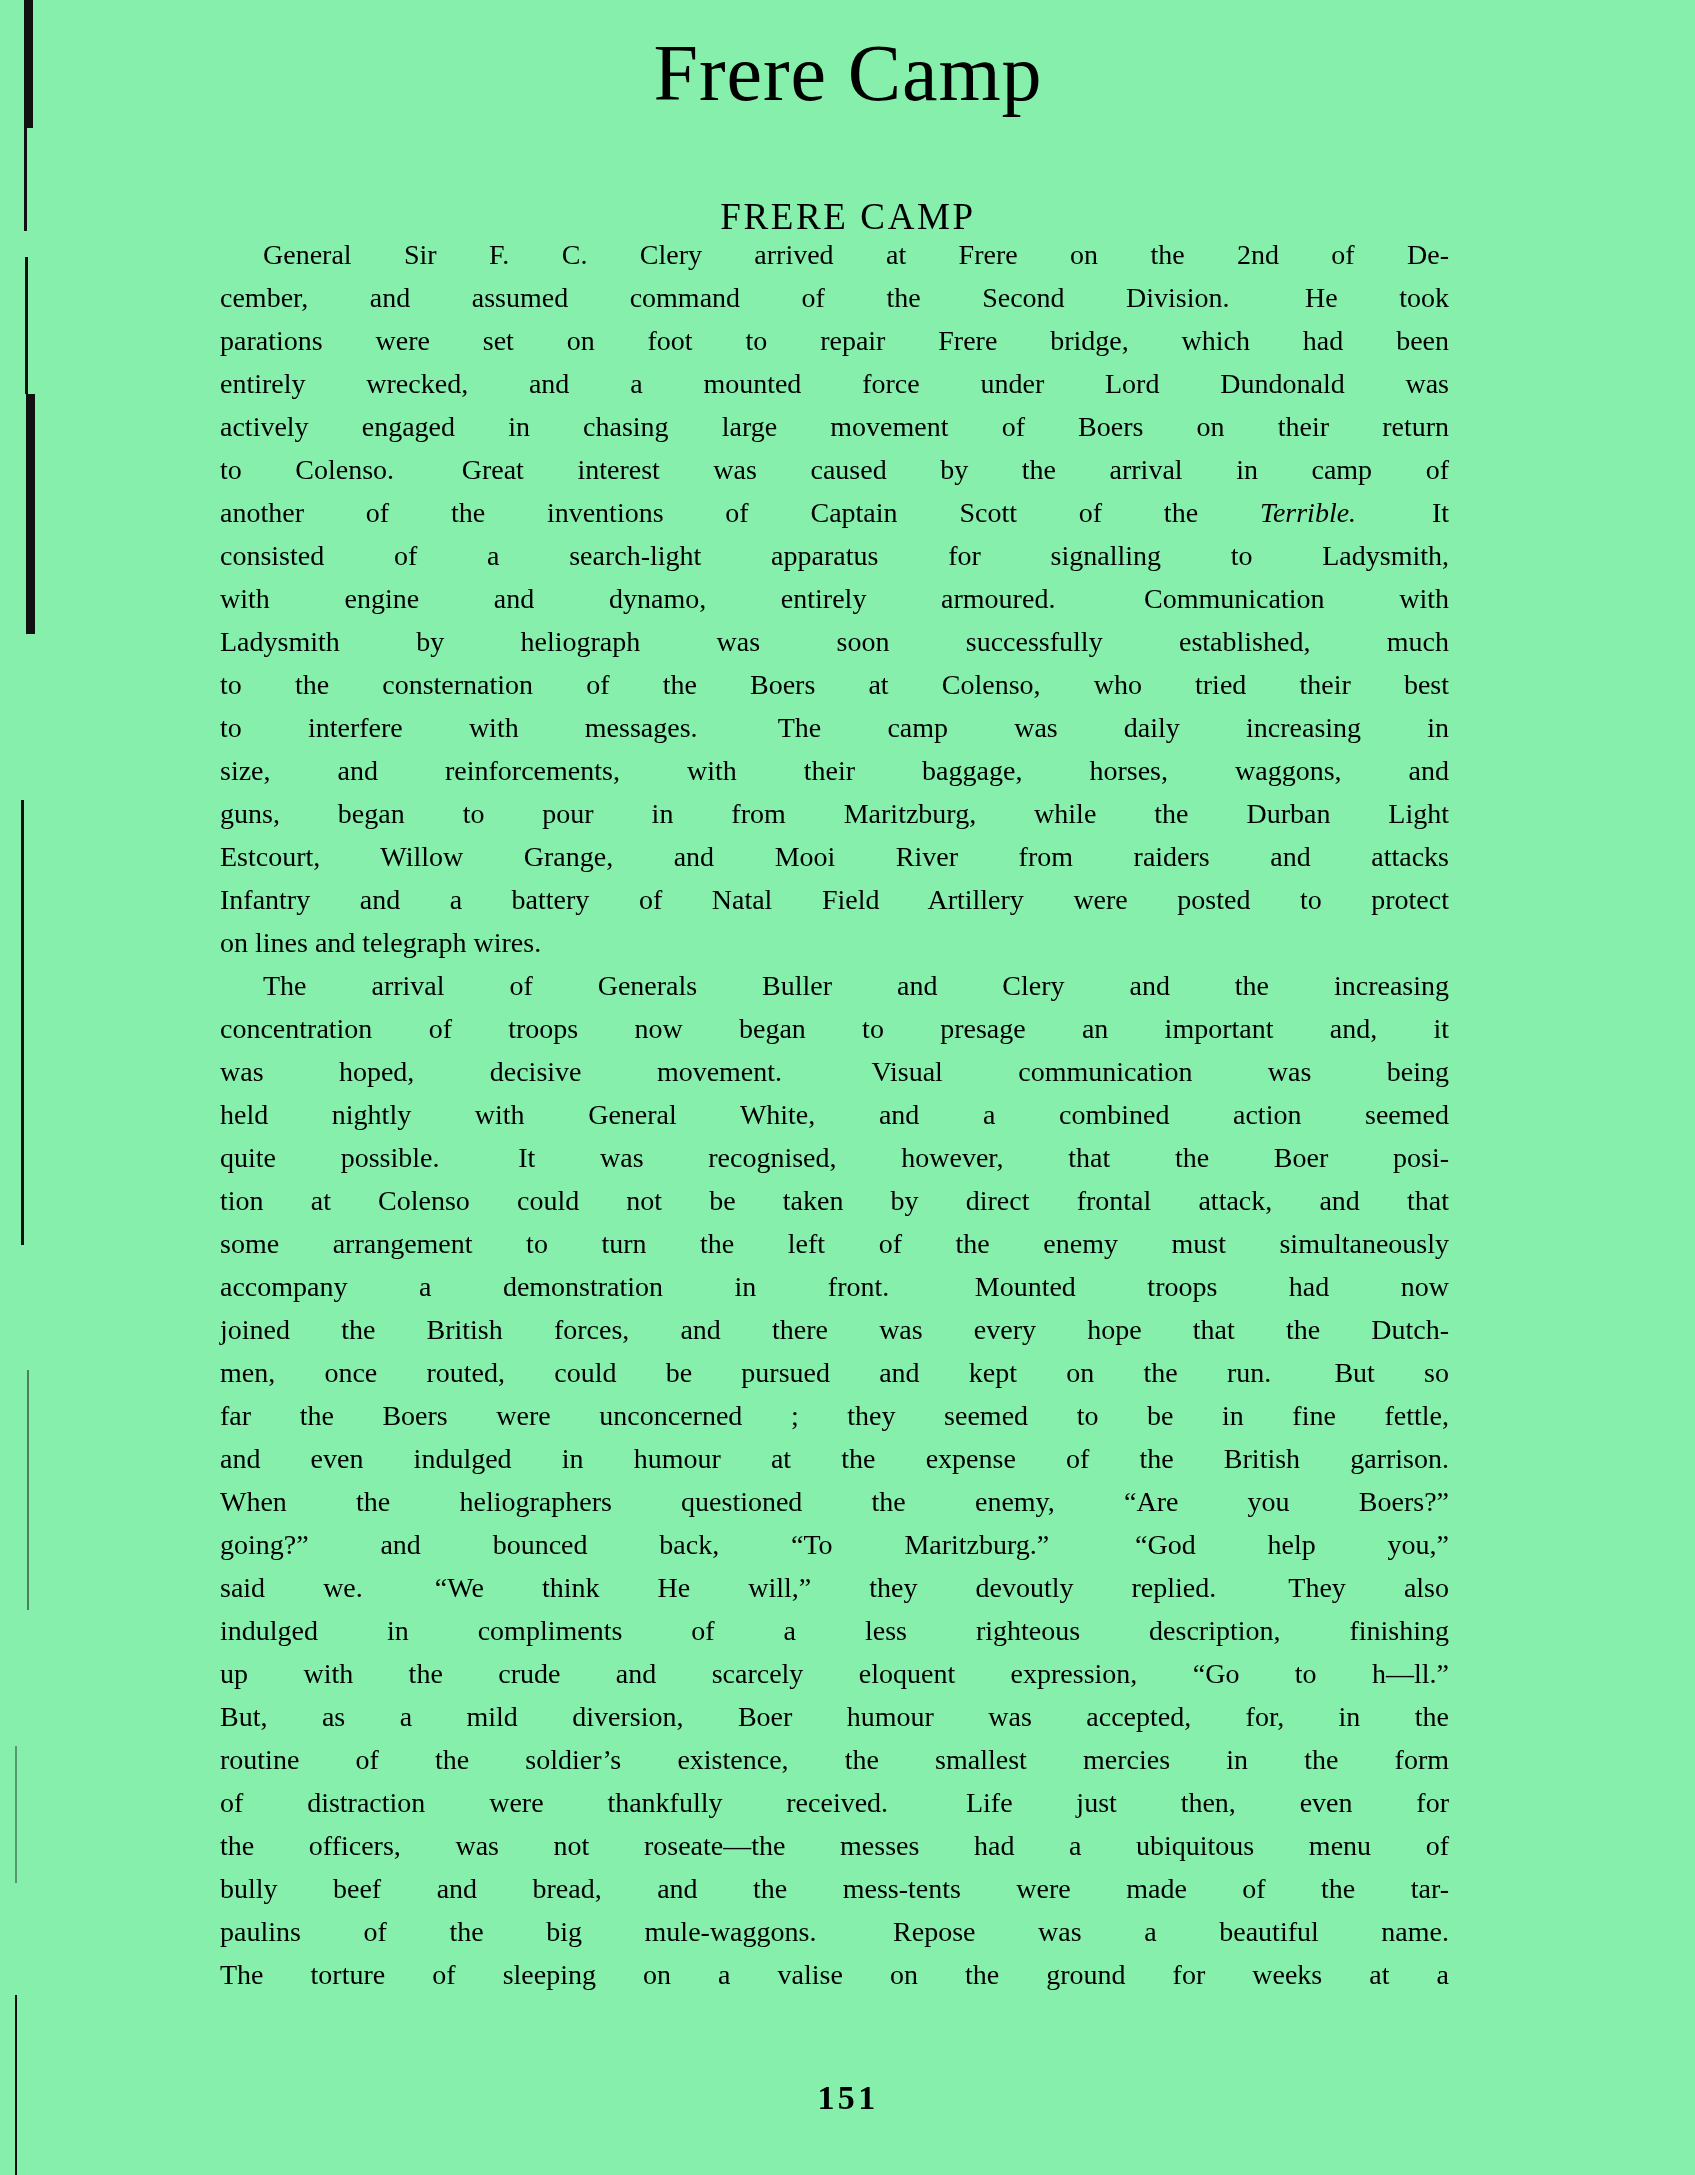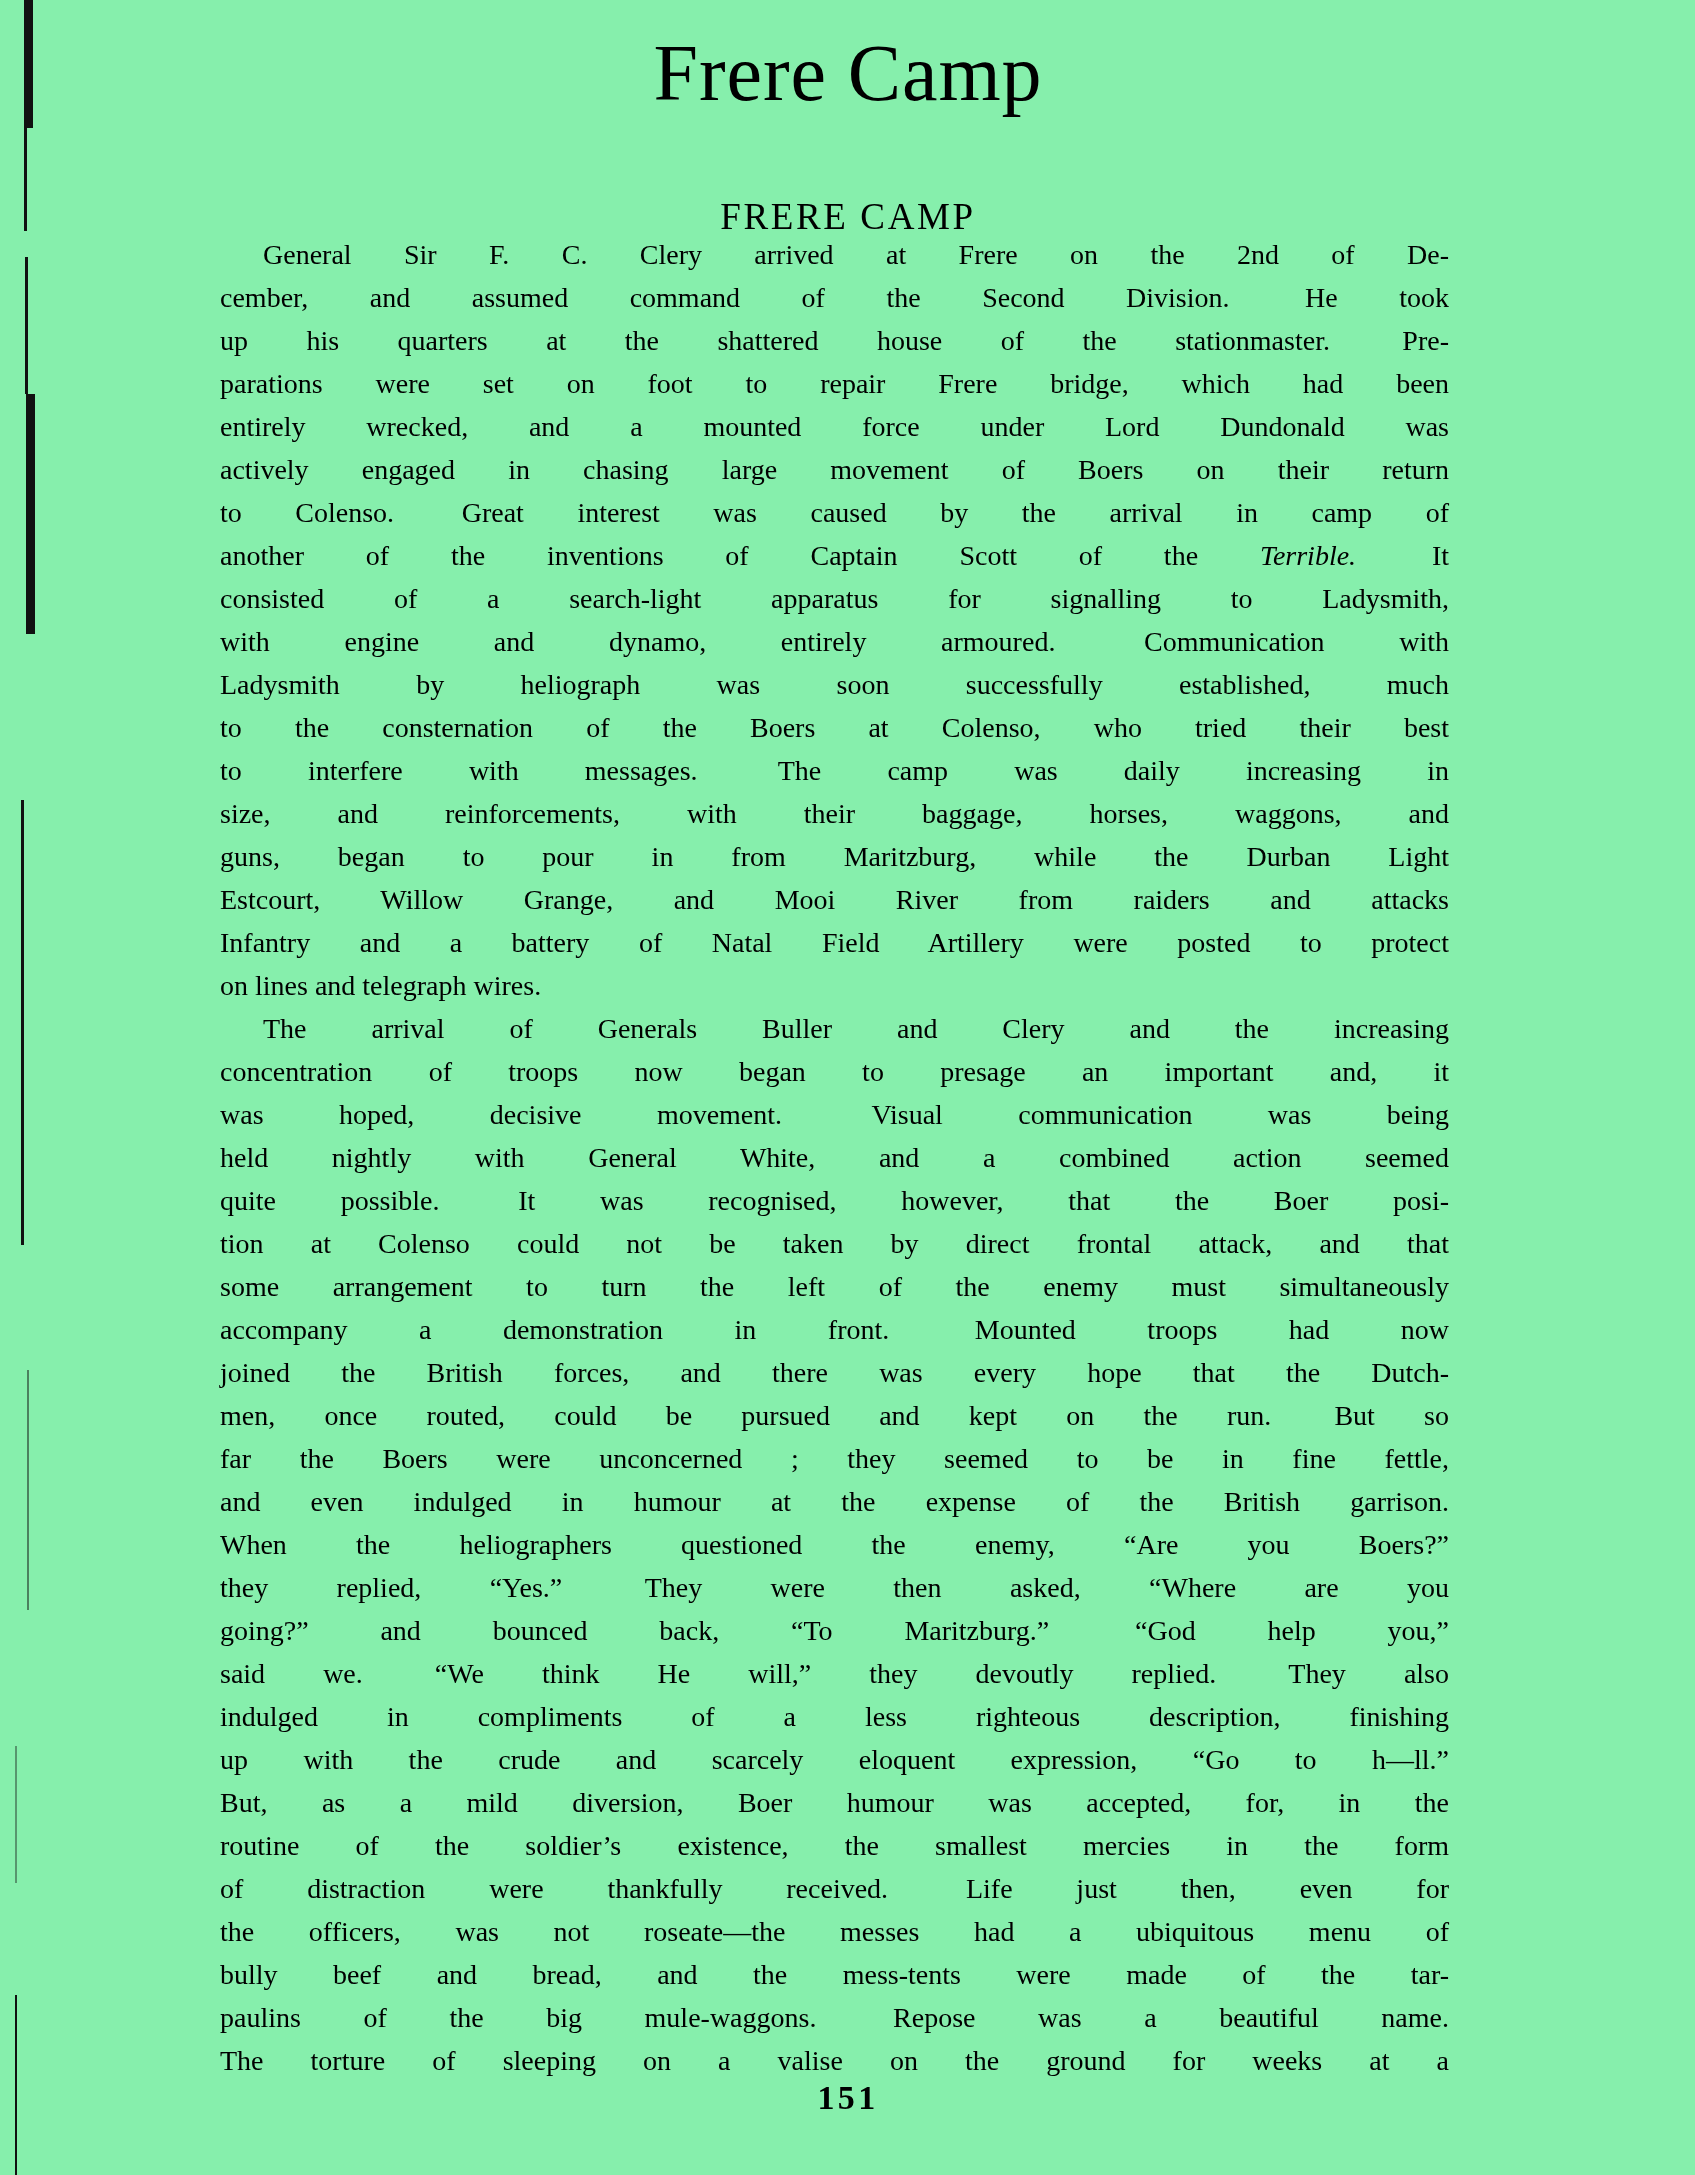--- a/index.html
+++ b/index.html
@@ -22,21 +22,20 @@
 </style>
 </head>
 <body>
 
 <div class="page">
   <div class="running-title">Frere Camp</div>
   <div class="section-heading">FRERE CAMP</div>
   <div class="body" id="body-text">
       <span class="line indent">General Sir F. C. Clery arrived at Frere on the 2nd of De-</span>
       <span class="line">cember, and assumed command of the Second Division.  He took</span>
-      <span class="line">up his quarters at the shattered house of the stationmaster.  Pre-</span>
       <span class="line">parations were set on foot to repair Frere bridge, which had been</span>
       <span class="line">entirely wrecked, and a mounted force under Lord Dundonald was</span>
       <span class="line">actively engaged in chasing large movement of Boers on their return</span>
       <span class="line">to Colenso.  Great interest was caused by the arrival in camp of</span>
       <span class="line">another of the inventions of Captain Scott of the <em>Terrible.</em>  It</span>
       <span class="line">consisted of a search-light apparatus for signalling to Ladysmith,</span>
       <span class="line">with engine and dynamo, entirely armoured.  Communication with</span>
       <span class="line">Ladysmith by heliograph was soon successfully established, much</span>
       <span class="line">to the consternation of the Boers at Colenso, who tried their best</span>
       <span class="line">to interfere with messages.  The camp was daily increasing in</span>
@@ -51,21 +50,20 @@
       <span class="line">held nightly with General White, and a combined action seemed</span>
       <span class="line">quite possible.  It was recognised, however, that the Boer posi-</span>
       <span class="line">tion at Colenso could not be taken by direct frontal attack, and that</span>
       <span class="line">some arrangement to turn the left of the enemy must simultaneously</span>
       <span class="line">accompany a demonstration in front.  Mounted troops had now</span>
       <span class="line">joined the British forces, and there was every hope that the Dutch-</span>
       <span class="line">men, once routed, could be pursued and kept on the run.  But so</span>
       <span class="line">far the Boers were unconcerned ; they seemed to be in fine fettle,</span>
       <span class="line">and even indulged in humour at the expense of the British garrison.</span>
       <span class="line">When the heliographers questioned the enemy, “Are you Boers?”</span>
-      <span class="line">they replied, “Yes.”  They were then asked, “Where are you</span>
       <span class="line">going?” and bounced back, “To Maritzburg.”  “God help you,”</span>
       <span class="line">said we.  “We think He will,” they devoutly replied.  They also</span>
       <span class="line">indulged in compliments of a less righteous description, finishing</span>
       <span class="line">up with the crude and scarcely eloquent expression, “Go to h—ll.”</span>
       <span class="line">But, as a mild diversion, Boer humour was accepted, for, in the</span>
       <span class="line">routine of the soldier’s existence, the smallest mercies in the form</span>
       <span class="line">of distraction were thankfully received.  Life just then, even for</span>
       <span class="line">the officers, was not roseate—the messes had a ubiquitous menu of</span>
       <span class="line">bully beef and bread, and the mess-tents were made of the tar-</span>
       <span class="line">paulins of the big mule-waggons.  Repose was a beautiful name.</span>

